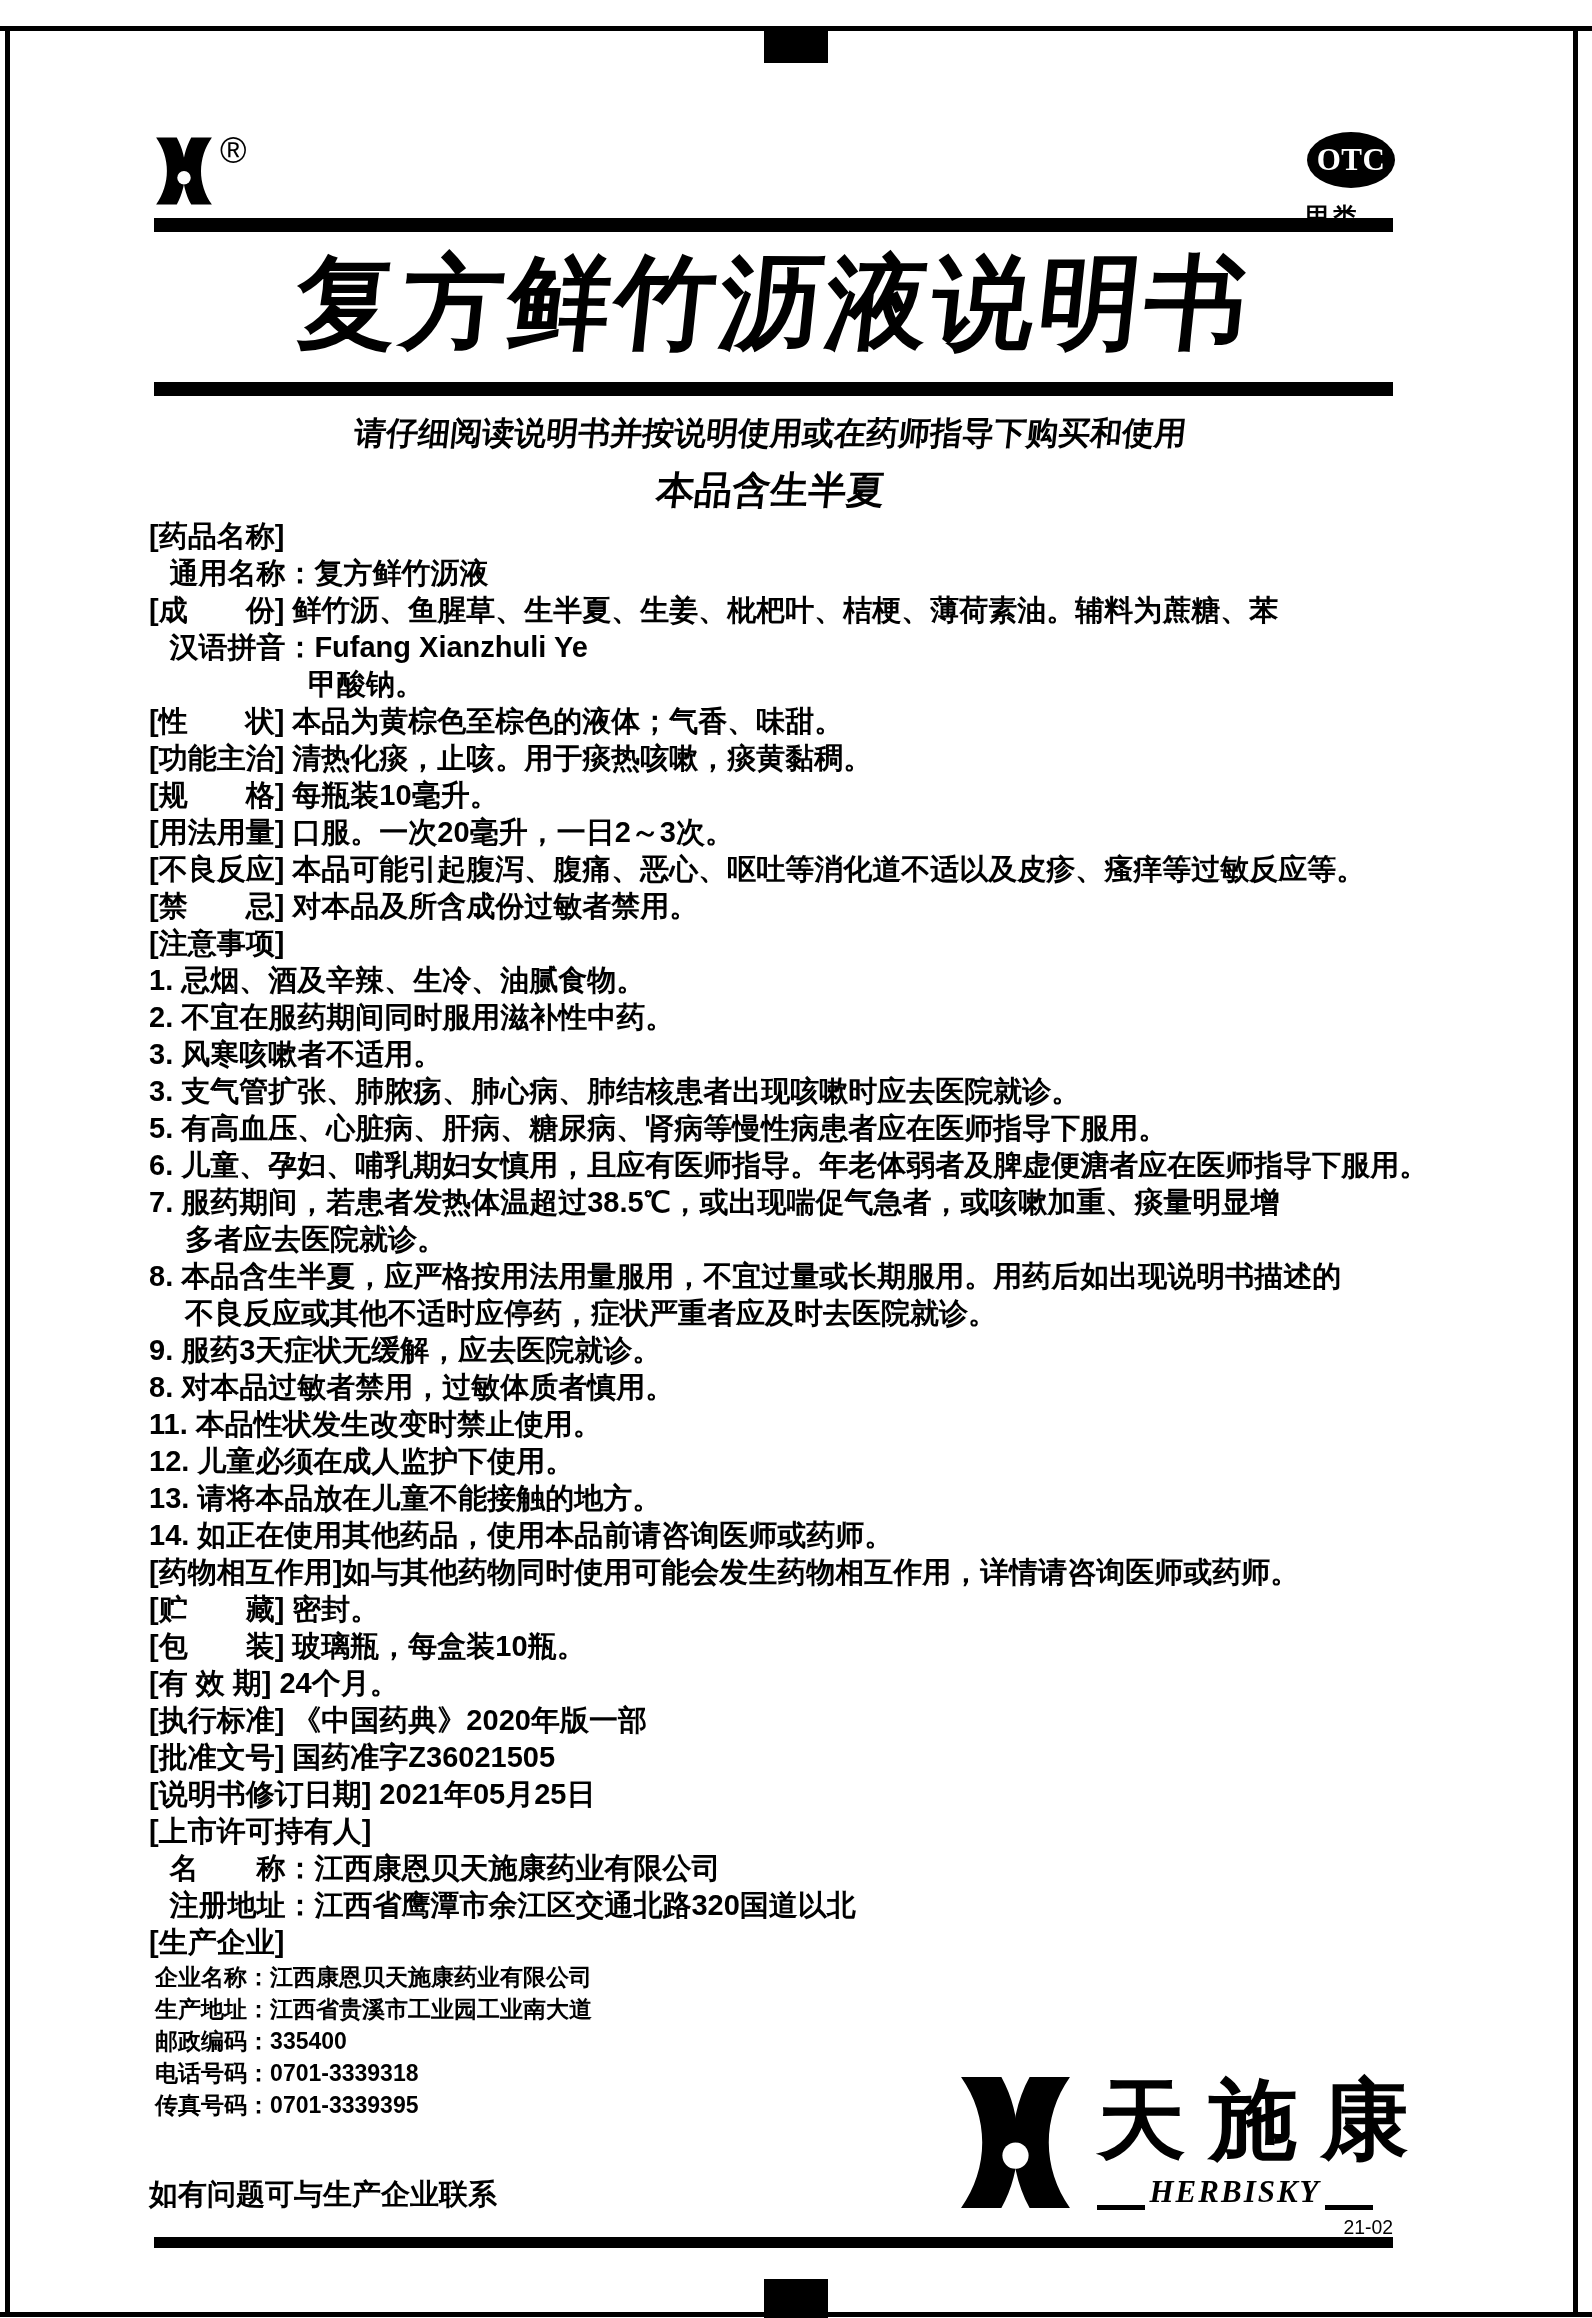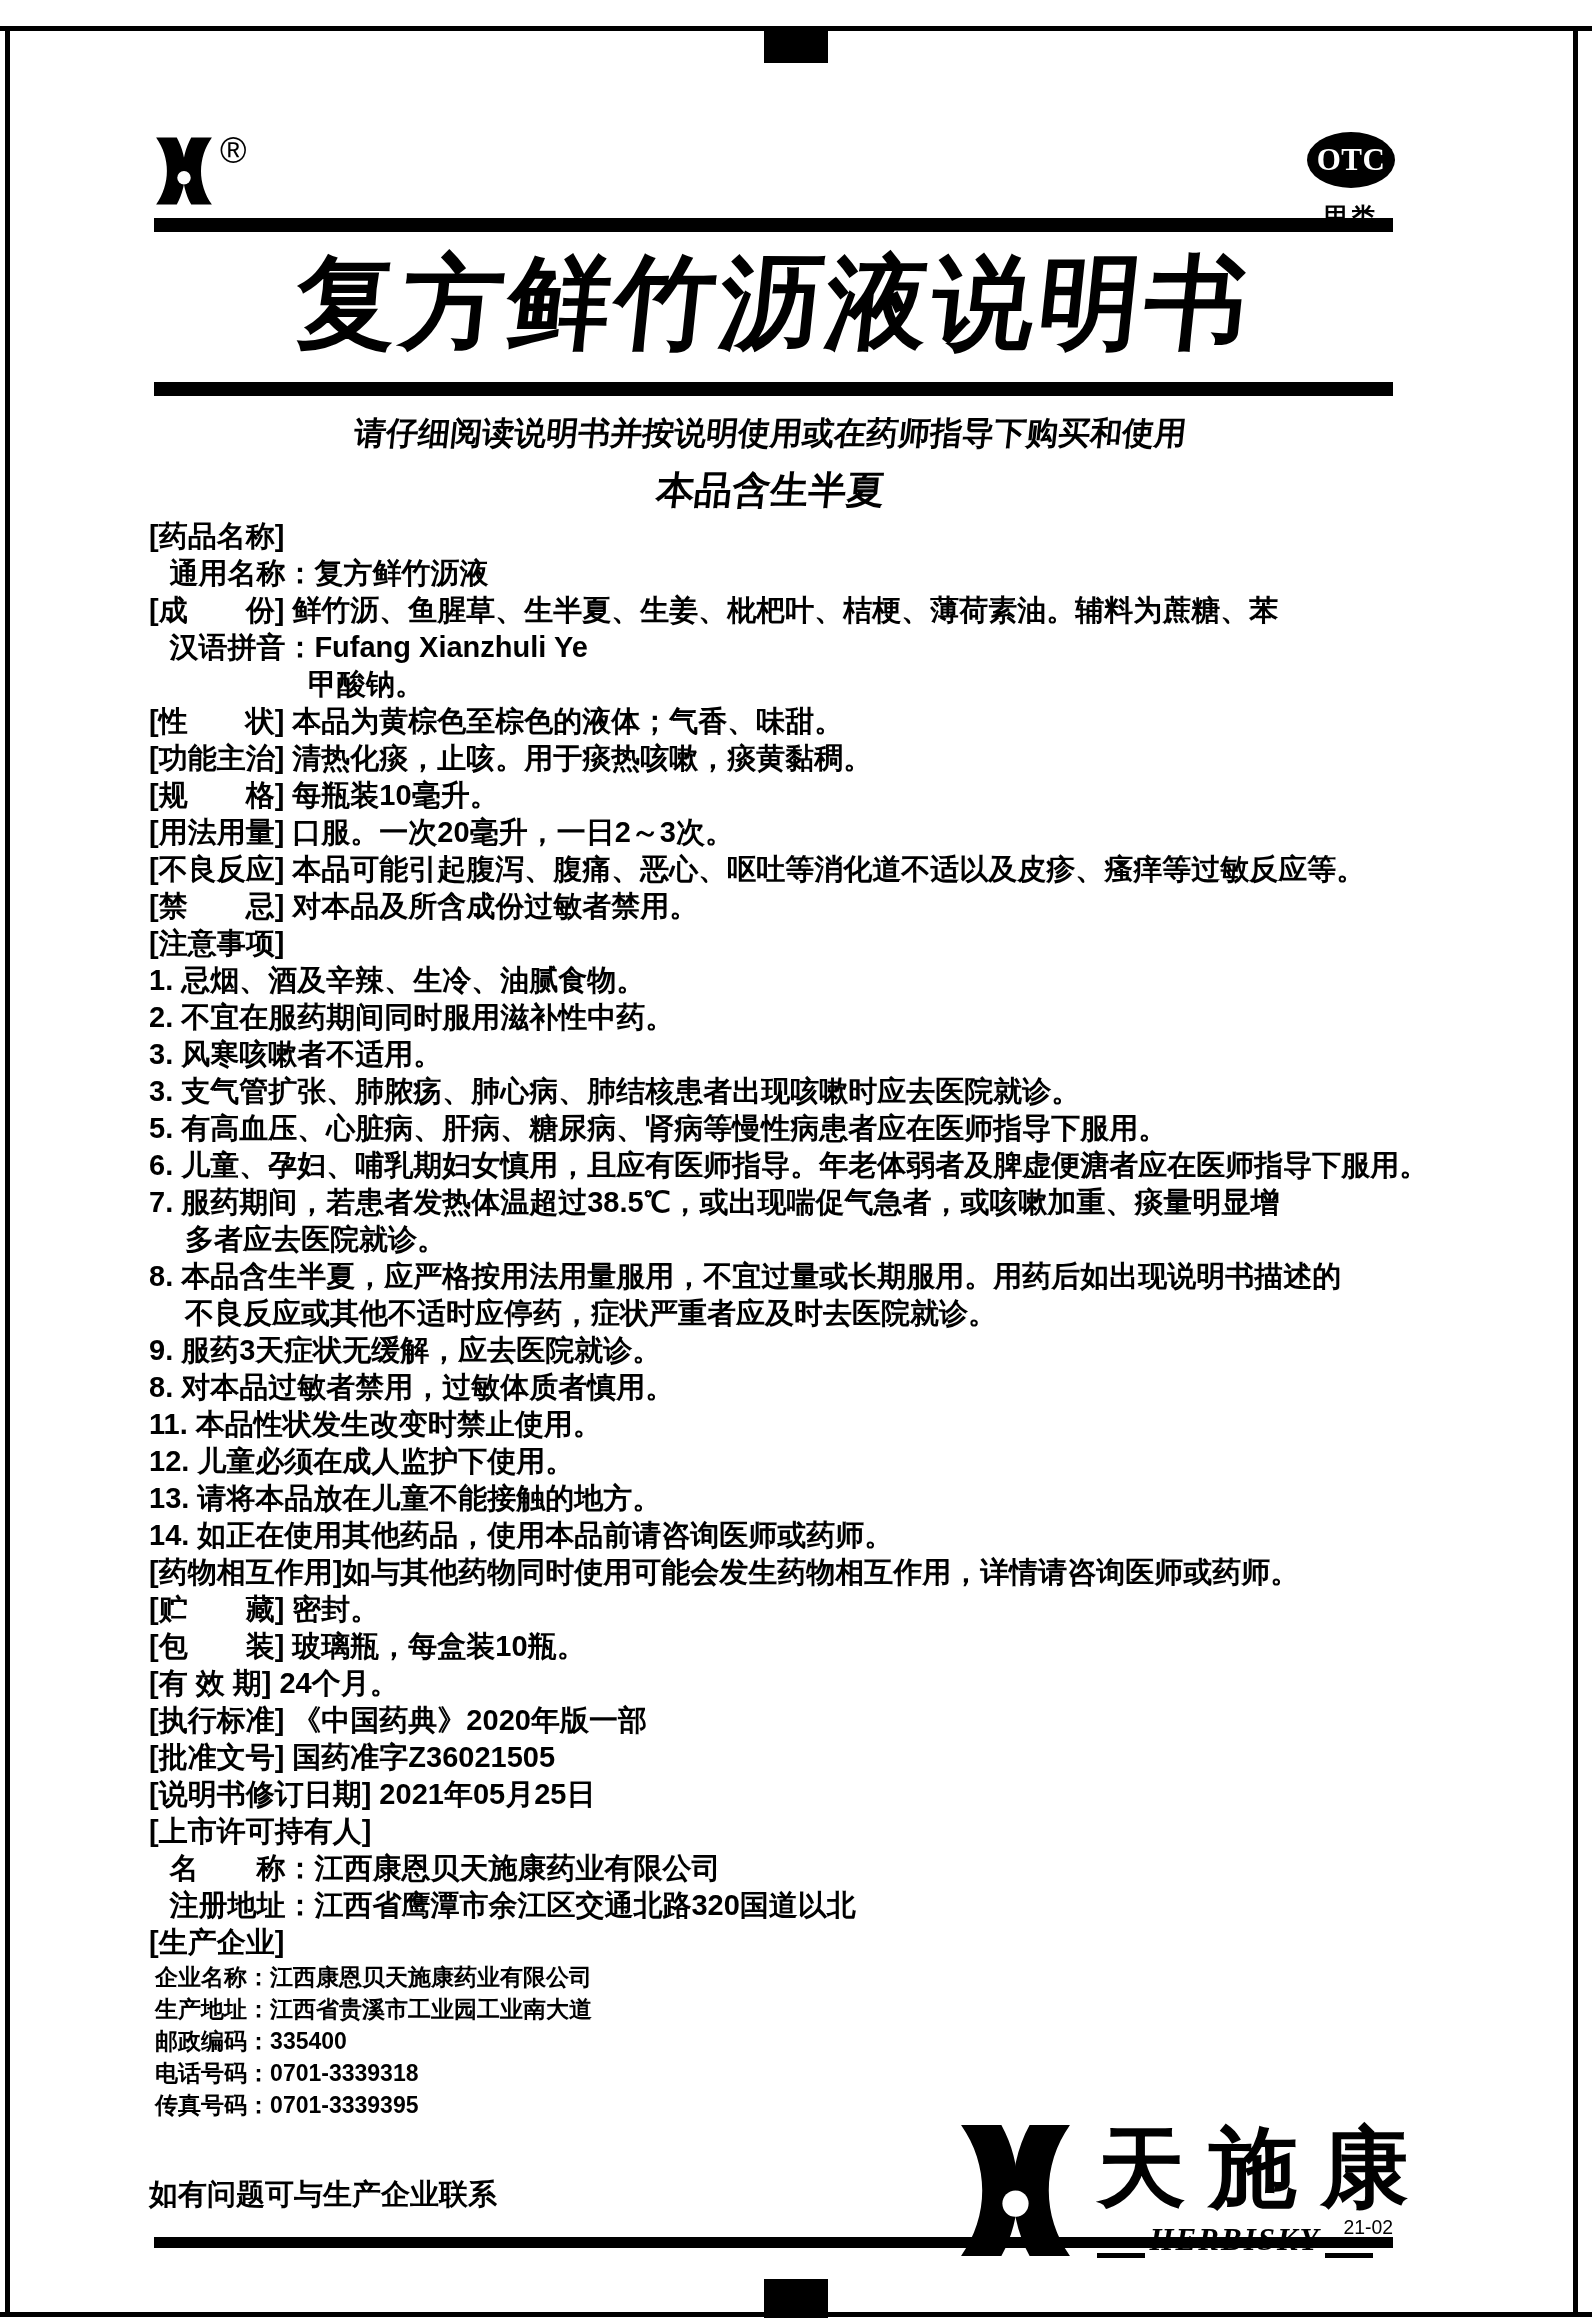--- a/index.html
+++ b/index.html
@@ -16,21 +16,21 @@
   .rule-right  { left:1573px; top:25.5px; width:4.6px; height:2291px; }
   .mark-top    { left:764px; top:25.5px; width:64px; height:37px; }
   .mark-bottom { left:764px; top:2279px; width:64px; height:40px; }
 
   
   .logo-top { position:absolute; left:153px; top:136px; display:flex; align-items:flex-start; }
   .logo-top svg { width:62px; height:70px; display:block; }
   .logo-top .reg { font-size:36px; line-height:36px; margin-left:5.1px; margin-top:-3.1px; font-weight:400; }
 
   
-  .otc { position:absolute; left:1306px; top:132px; width:90px; text-align:center; }
+  .otc { position:absolute; left:1306px; top:132px; width:90px; }
   .otc-ellipse {
     width:88px; height:56px; background:#000; border-radius:50%;
     display:flex; align-items:center; justify-content:center; margin:0 auto;
   }
   .otc-ellipse span { color:#fff; font-family:"Liberation Serif", serif; font-weight:700; font-size:31px; letter-spacing:0.5px; }
   .otc-class { font-size:24.5px; letter-spacing:2px; margin-top:12px; }
 
   
   .bar { position:absolute; left:154px; width:1239px; background:#000; }
   .bar1 { top:218px; height:13.8px; }
@@ -47,21 +47,21 @@
   .ln { font-size:29px; line-height:37px; white-space:nowrap; }
   .ln.c  { width:1243px; text-align:center; font-size:32px; line-height:44px; margin-bottom:12.2px; transform:skewX(-6deg); }
   .ln.cx { width:1243px; text-align:center; font-size:38px; line-height:47px; margin-bottom:4.1px; transform:skewX(-6deg); }
   .ln.ind   { padding-left:20.4px; }
   .ln.cont1 { padding-left:159px; }
   .ln.cont2 { padding-left:36px; }
   .ln.sm    { font-size:23px; line-height:32px; padding-left:6.1px; }
 
   
   .contact { position:absolute; left:149px; top:2175px; font-size:29px; white-space:nowrap; }
-  .brand { position:absolute; left:955px; top:2072px; display:flex; align-items:center;margin-top:48px; }
+  .brand { position:absolute; left:955px; top:2072px; display:flex; align-items:center; }
   .brand svg { width:121px; height:141px; display:block; }
   .brand-right { margin-left:21.4px; }
   .brand-cn { font-size:88px; line-height:92px; letter-spacing:23.5px; white-space:nowrap;
               font-family:"Liberation Serif", serif; }
   .brand-en { display:flex; align-items:flex-end; margin-top:7.1px; }
   .brand-en .dash { width:48px; height:4.6px; background:#000; }
   .brand-en .txt { font-family:"Liberation Serif", serif; font-style:italic; font-weight:700;
                    font-size:31px; letter-spacing:2px; padding:0 4.1px; white-space:nowrap; }
   .code { position:absolute; left:1189px; top:2216px; width:204px; text-align:right; font-size:19.4px; font-weight:400; }
 </style>

